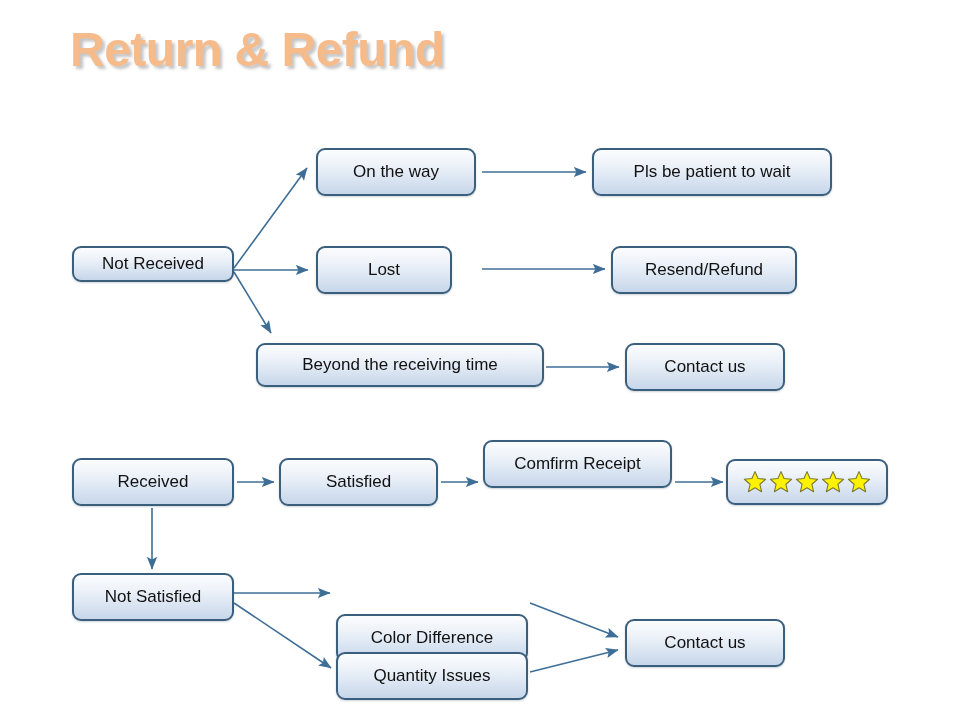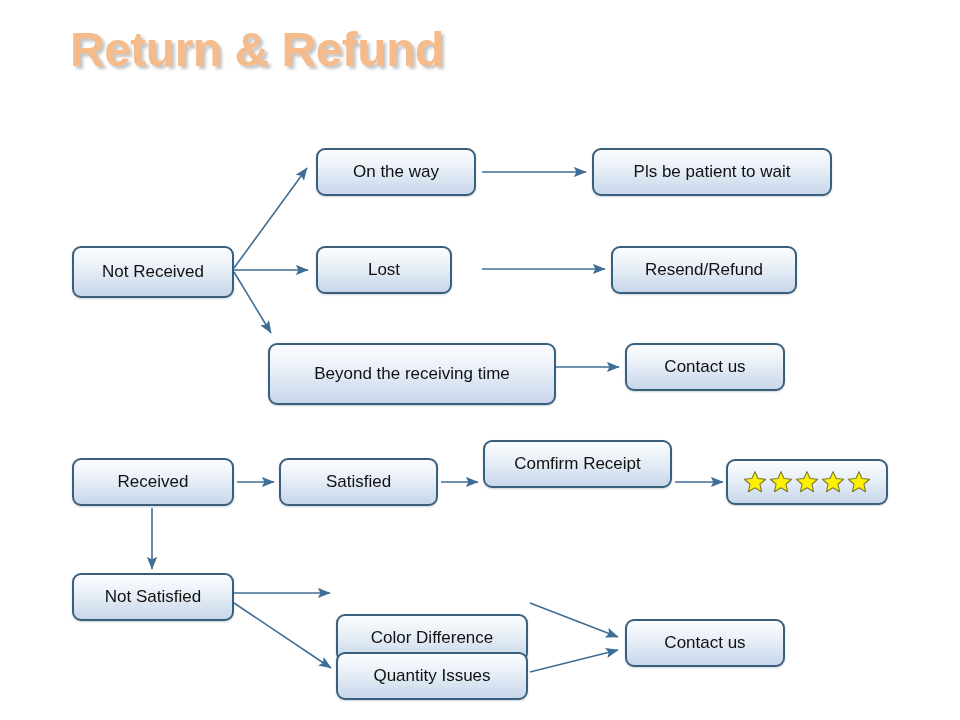--- a/index.html
+++ b/index.html
@@ -115,41 +115,41 @@
 
     <line x1="234" y1="593" x2="330" y2="593" marker-end="url(#ah)"></line>
 
     <line x1="234" y1="603" x2="331" y2="668" marker-end="url(#ah)"></line>
 
     <line x1="530" y1="603" x2="618" y2="637" marker-end="url(#ah)"></line>
 
     <line x1="530" y1="672" x2="618" y2="650" marker-end="url(#ah)"></line>
   </svg>
 
-  <div class="node" style="left:72px; top:246px; width:162px; height:52px;">
+  <div class="node" style="left:72px; top:246px; width:162px; height:36px;">
     <span>Not Received</span>
   </div>
 
   <div class="node" style="left:316px; top:148px; width:160px; height:48px;">
     <span>On the way</span>
   </div>
 
   <div class="node" style="left:592px; top:148px; width:240px; height:48px;">
     <span>Pls be patient to wait</span>
   </div>
 
   <div class="node" style="left:316px; top:246px; width:136px; height:48px;">
     <span>Lost</span>
   </div>
 
   <div class="node" style="left:611px; top:246px; width:186px; height:48px;">
     <span>Resend/Refund</span>
   </div>
 
-  <div class="node wide-text" style="left:268px; top:343px; width:288px; height:62px;">
+  <div class="node wide-text" style="left:256px; top:343px; width:288px; height:44px;">
     <span>Beyond the receiving time</span>
   </div>
 
   <div class="node" style="left:625px; top:343px; width:160px; height:48px;">
     <span>Contact us</span>
   </div>
 
   <div class="node" style="left:72px; top:458px; width:162px; height:48px;">
     <span>Received</span>
   </div>

